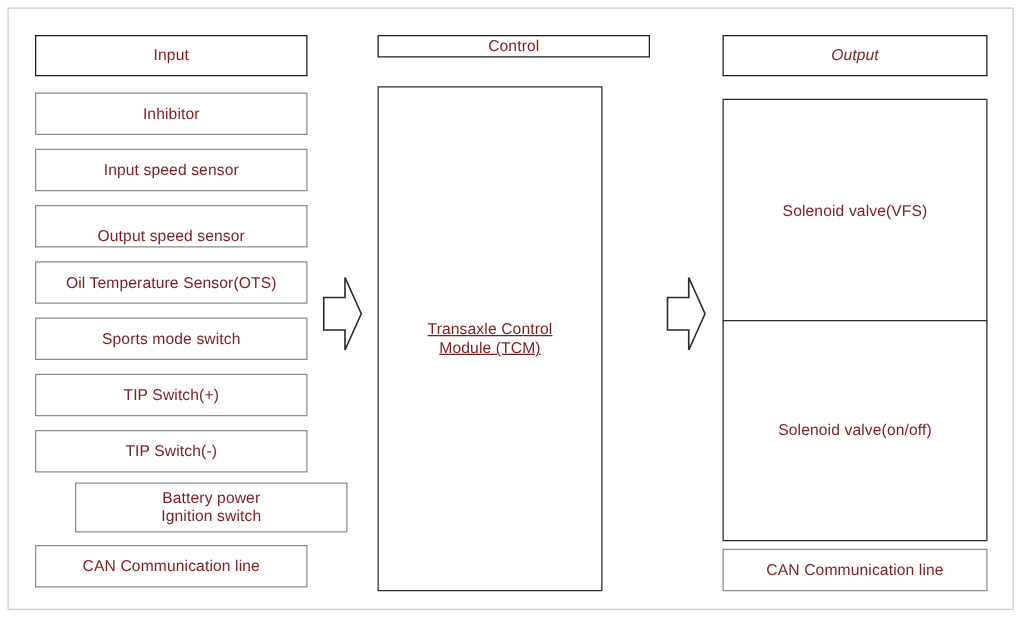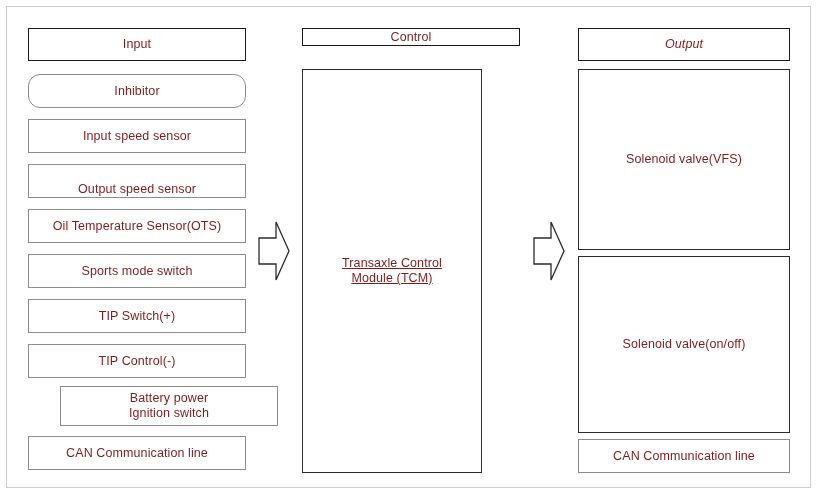--- a/index.html
+++ b/index.html
@@ -69,21 +69,21 @@
 <div id="diagram-root">
 
   <div class="outer-frame"></div>
 
   <div class="col">
 
     <div class="box header" style="left:28px; top:28px; width:218px; height:33px;">
       <span class="label">Input</span>
     </div>
 
-    <div class="box" style="left:28px; top:74px; width:218px; height:34px;border-radius:12px;">
+    <div class="box" style="left:28px; top:74px; width:218px; height:34px;">
       <span class="label">Inhibitor</span>
     </div>
 
     <div class="box" style="left:28px; top:119px; width:218px; height:34px;">
       <span class="label">Input speed sensor</span>
     </div>
 
     <div class="box" style="left:28px; top:164px; width:218px; height:34px;align-items:flex-end;">
       <span class="label">Output speed sensor</span>
     </div>
@@ -94,21 +94,21 @@
 
     <div class="box" style="left:28px; top:254px; width:218px; height:34px;">
       <span class="label">Sports mode switch</span>
     </div>
 
     <div class="box" style="left:28px; top:299px; width:218px; height:34px;">
       <span class="label">TIP Switch(+)</span>
     </div>
 
     <div class="box" style="left:28px; top:344px; width:218px; height:34px;">
-      <span class="label">TIP Control(-)</span>
+      <span class="label">TIP Switch(-)</span>
     </div>
 
     <div class="box" style="left:28px; top:386px; width:218px; height:40px;margin-left:32px;">
       <span class="label">Battery power
 Ignition switch</span>
     </div>
 
     <div class="box" style="left:28px; top:436px; width:218px; height:34px;">
       <span class="label">CAN Communication line</span>
     </div>
@@ -139,21 +139,21 @@
       <path d="M1,18 L18,18 L18,2 L31,31 L18,60 L18,44 L1,44 Z" fill="#ffffff" stroke="#2b2b2b" stroke-width="1.3" stroke-linejoin="miter"></path>
     </svg>
   </div>
 
   <div class="col">
 
     <div class="box header" style="left:578px; top:28px; width:212px; height:33px;font-style:italic;">
       <span class="label">Output</span>
     </div>
 
-    <div class="box strong" style="left:578px; top:69px; width:212px; height:181px;align-items:center;">
+    <div class="box strong" style="left:578px; top:79px; width:212px; height:181px;align-items:center;">
       <span class="label">Solenoid valve(VFS)</span>
     </div>
 
     <div class="box strong" style="left:578px; top:256px; width:212px; height:177px;">
       <span class="label">Solenoid valve(on/off)</span>
     </div>
 
     <div class="box" style="left:578px; top:439px; width:212px; height:34px;">
       <span class="label">CAN Communication line</span>
     </div>

